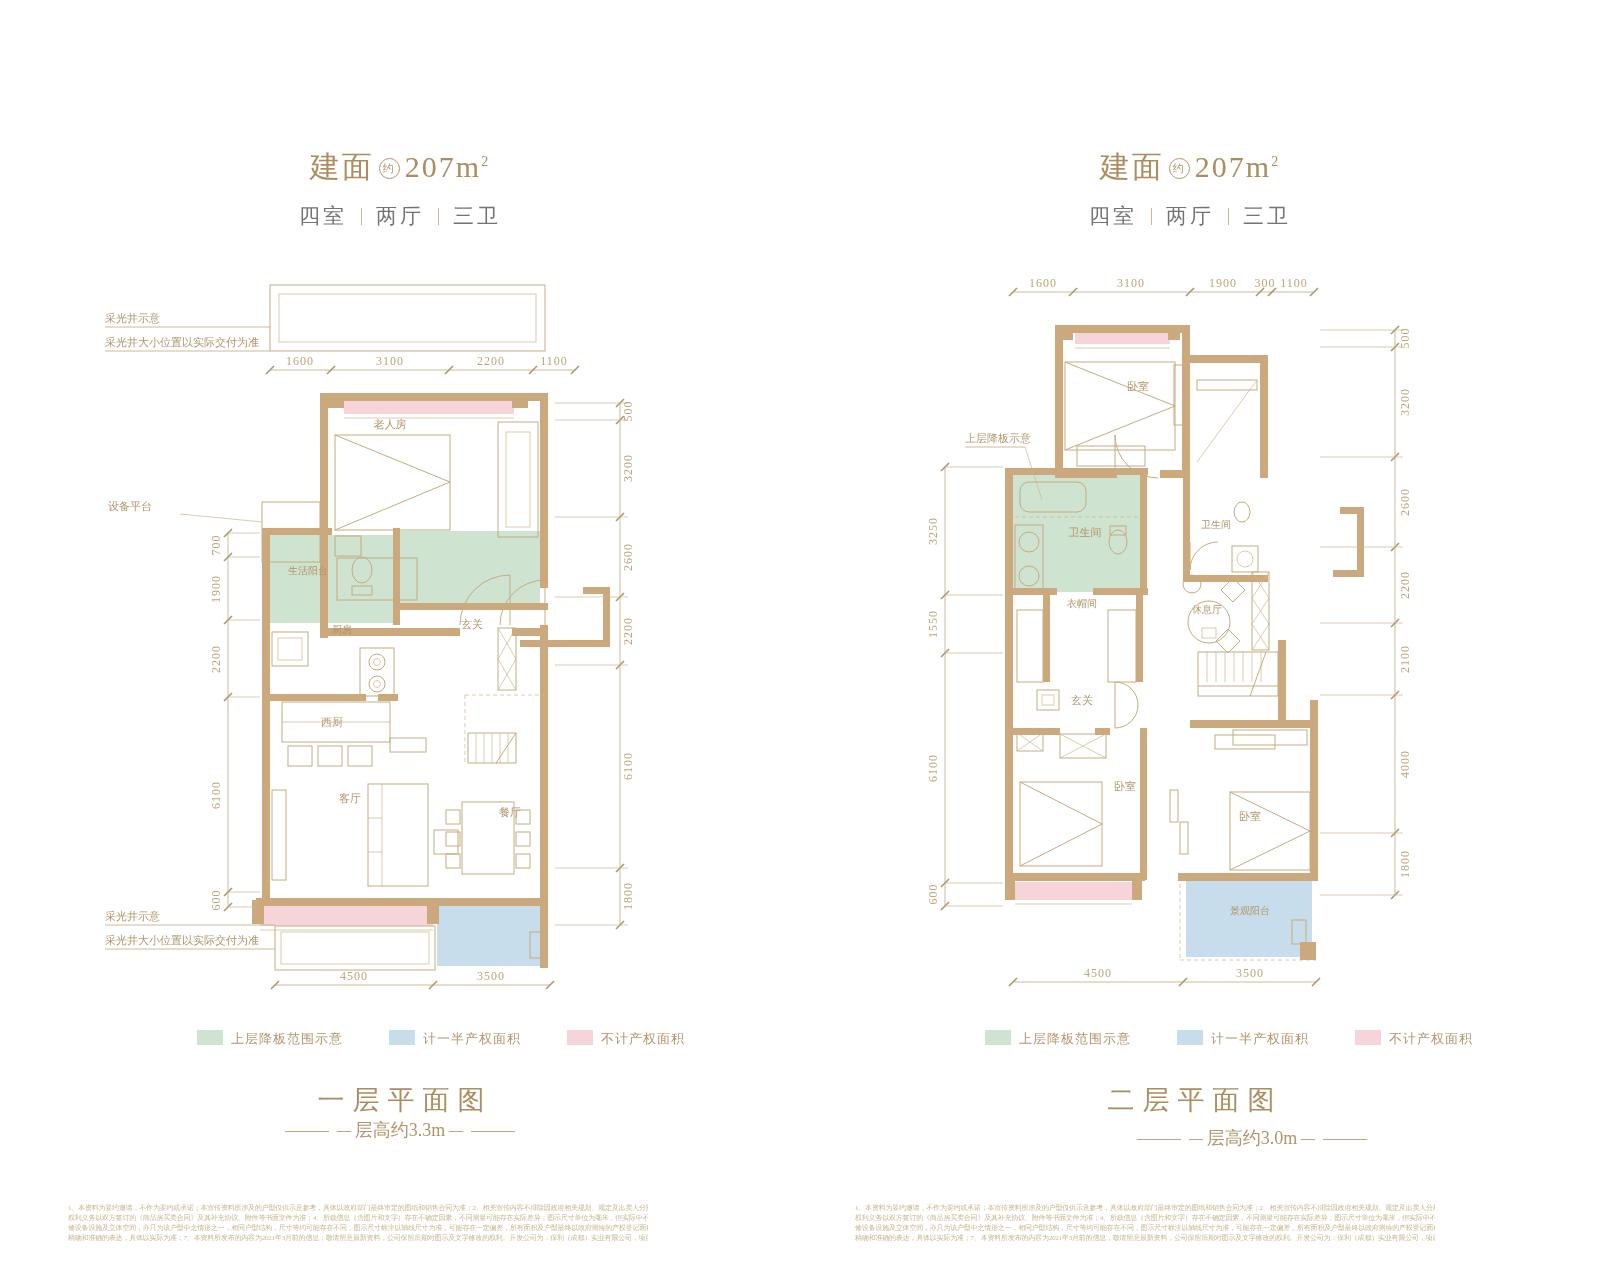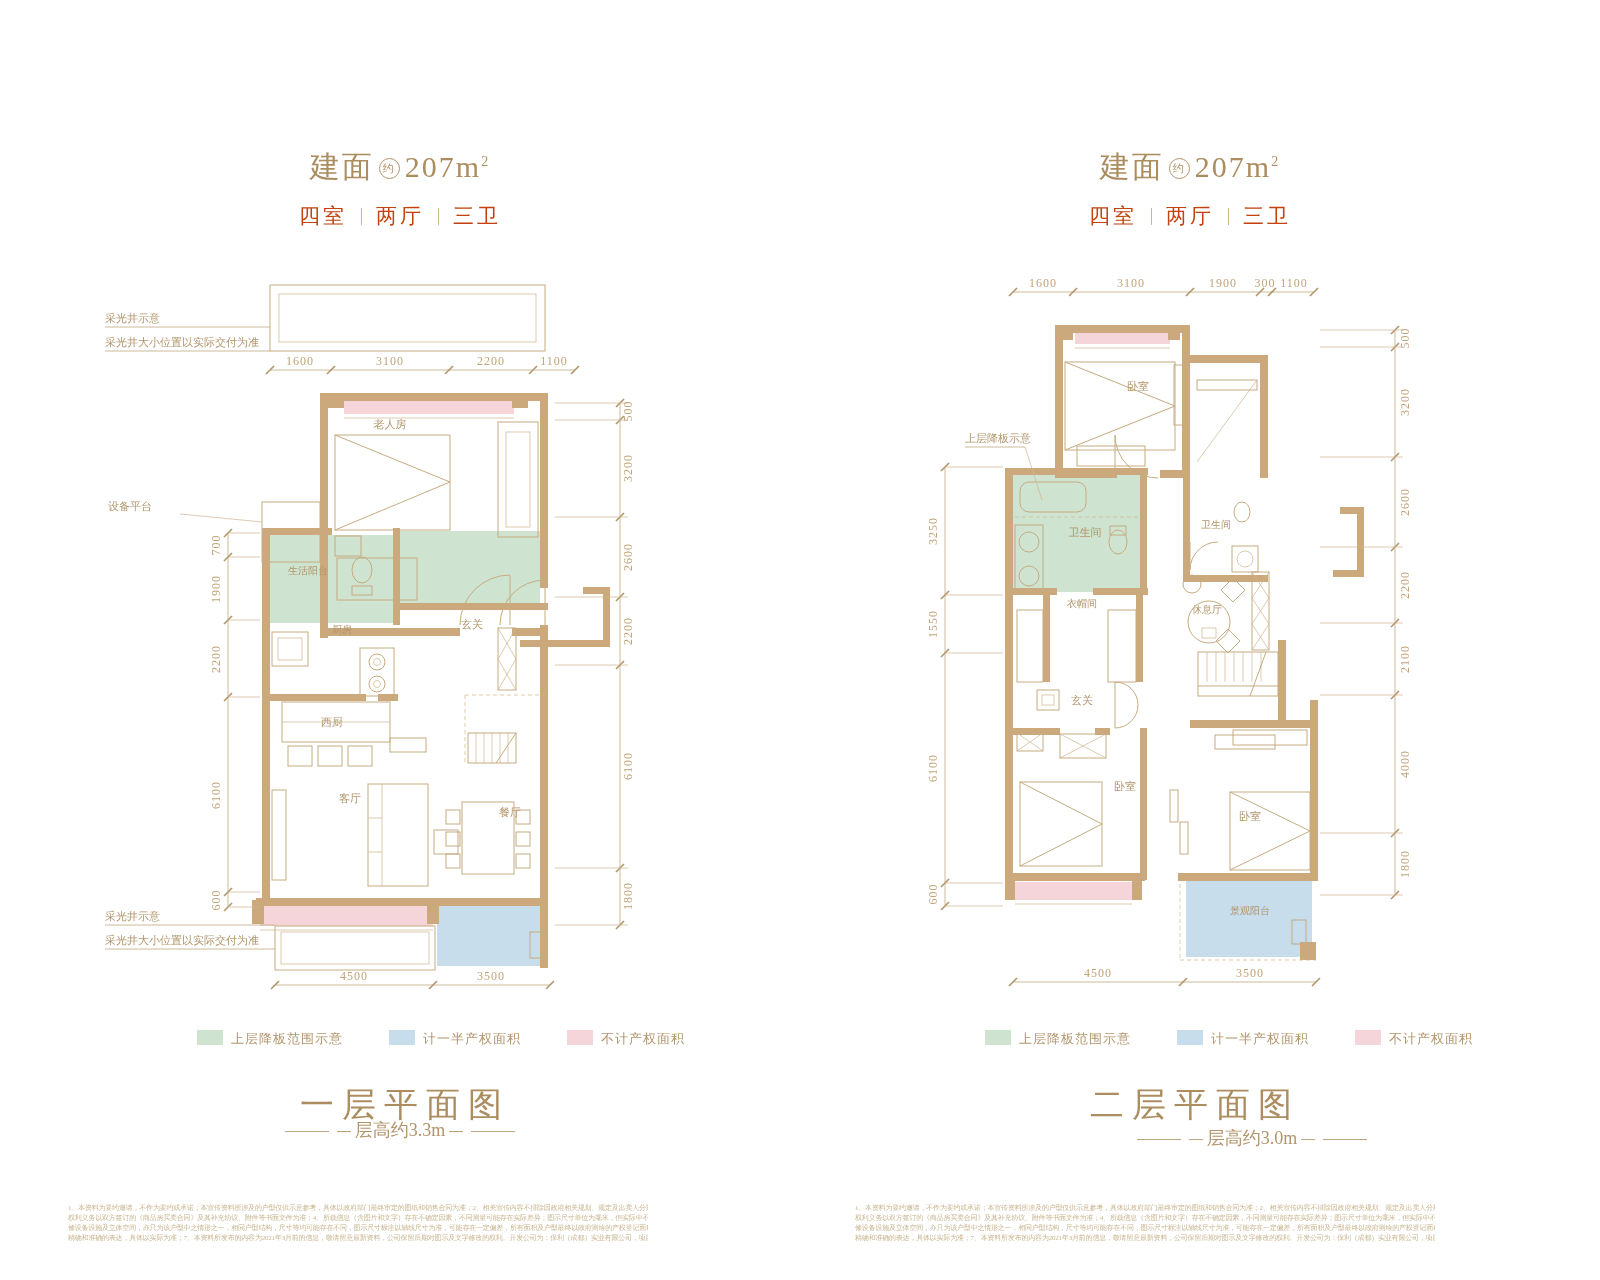--- a/index.html
+++ b/index.html
@@ -5,29 +5,29 @@
   html,body{margin:0;padding:0;background:#ffffff;}
   #canvas{position:relative;width:1600px;height:1280px;background:#ffffff;overflow:hidden;
           font-family:"Liberation Serif","DejaVu Serif",serif;}
   .abs{position:absolute;}
   
   .title{width:300px;text-align:center;color:#ab8d60;}
   .title .l1{font-size:30px;letter-spacing:2px;margin-top:9px;}
   .title .approx{display:inline-flex;width:19px;height:19px;border:1px solid #b2946a;border-radius:50%;
                  font-size:11px;align-items:center;justify-content:center;margin:0 5px;position:relative;top:-5px;color:#b2946a;}
   .title sup{font-size:14px;}
-  .title .l2{margin-top:14px;display:flex;justify-content:center;align-items:center;font-size:21px;letter-spacing:3px;color:#c2410c;}
+  .title .l2{margin-top:14px;display:flex;justify-content:center;align-items:center;font-size:21px;letter-spacing:3px;color:#737373;}
   .title .sep{display:inline-block;width:1px;height:17px;background:#cdb88f;margin:0 14px;}
   
   .legend{display:flex;align-items:center;gap:46px;}
   .legend .item{display:flex;align-items:flex-start;gap:8px;}
   .legend .sw{width:26px;height:15px;display:inline-block;}
   .legend .lab{font-size:13px;color:#b2946a;letter-spacing:1px;}
   
-  .caption{width:300px;text-align:center;font-size:34px;letter-spacing:8px;color:#ab8d60;}
+  .caption{width:300px;text-align:center;font-size:27px;letter-spacing:8px;color:#ab8d60;}
   .hnote{width:300px;text-align:center;color:#b2946a;font-size:18px;white-space:nowrap;}
   .hl{display:inline-block;height:1px;background:#bca581;vertical-align:middle;margin:0 4px;}
   .hl.long{width:44px;} .hl.short{width:14px;}
   
   .disc{width:580px;color:#c7b48e;font-size:7px;line-height:10px;}
   .disc div{white-space:nowrap;overflow:hidden;letter-spacing:-0.2px;}
   
   svg text{font-family:"Liberation Serif","DejaVu Serif",serif;}
   .dim{font-size:12px;fill:#bfa478;letter-spacing:1px;}
   .room{font-size:11px;fill:#b2946a;}

